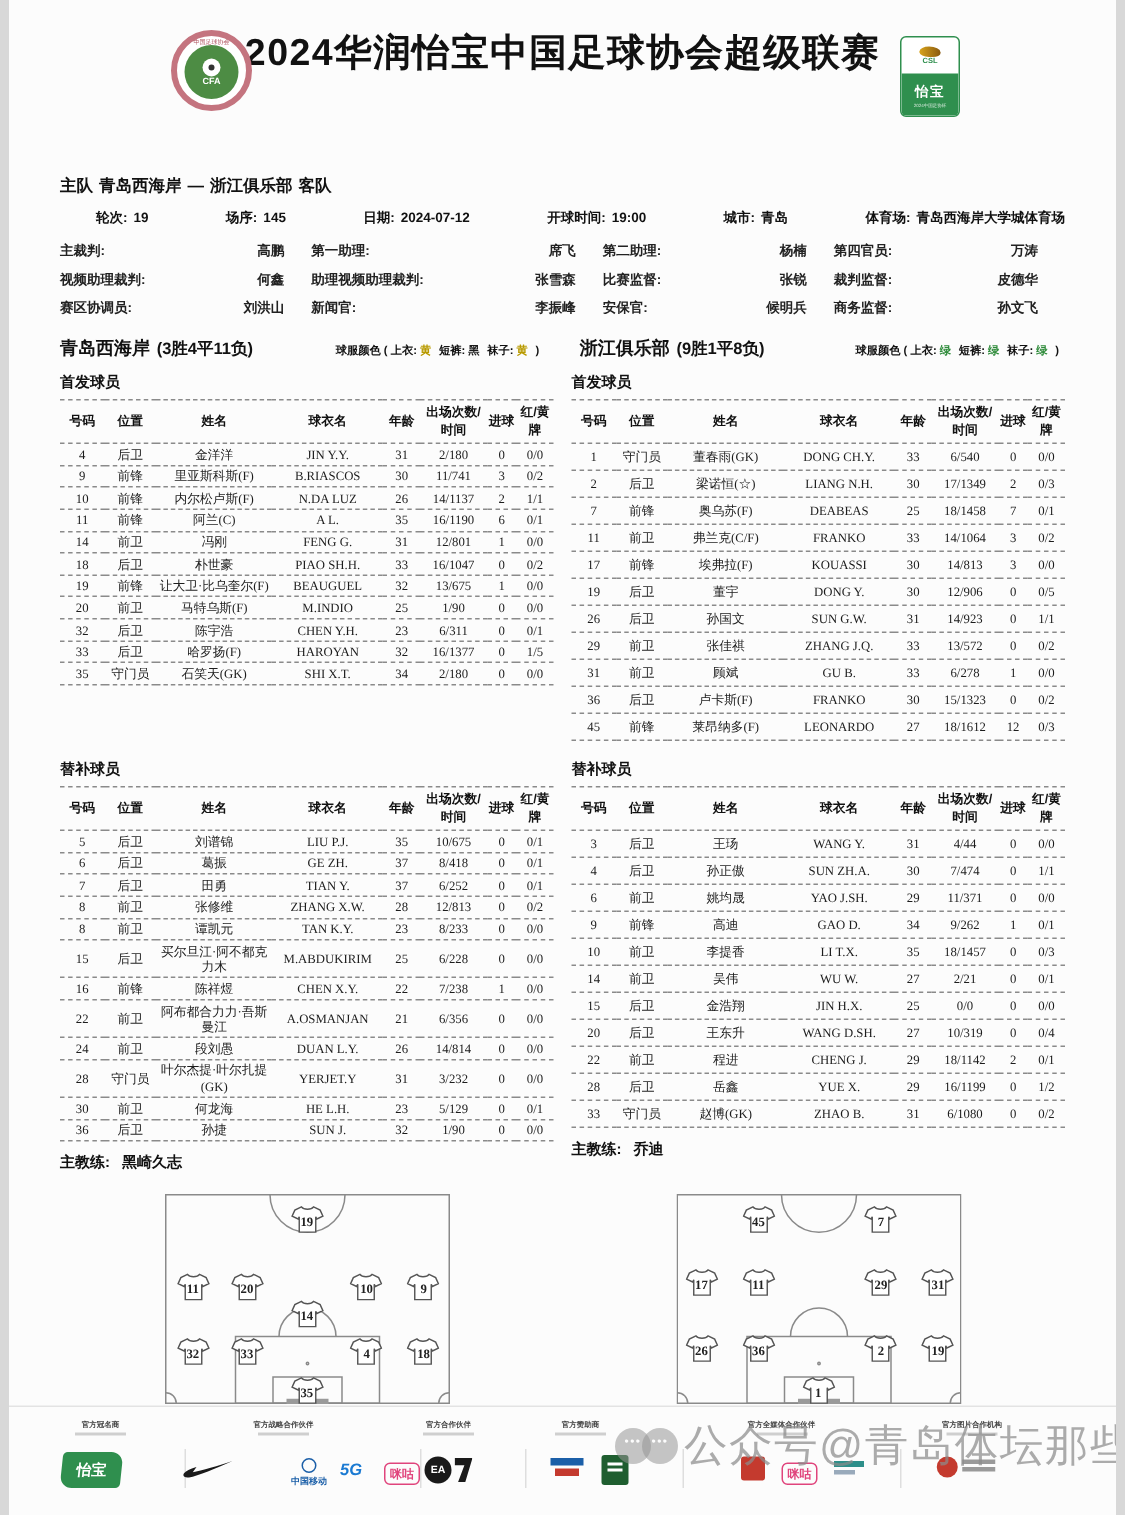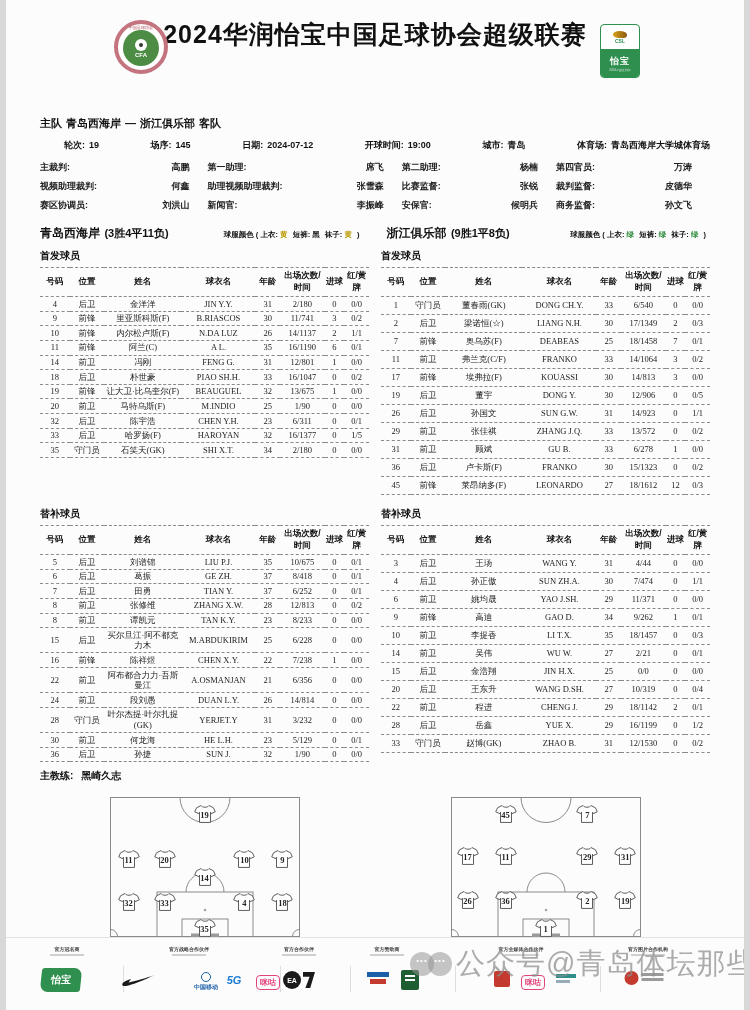--- a/index.html
+++ b/index.html
@@ -911,27 +911,30 @@
     <td>0</td>
     <td>1/2</td>
   </tr>
 
   <tr>
     <td>33</td>
     <td>守门员</td>
     <td>赵博(GK)</td>
     <td>ZHAO B.</td>
     <td>31</td>
-    <td>12/1530</td>
+    <td>6/1080</td>
     <td>0</td>
     <td>0/2</td>
   </tr>
 
 </tbody>
         </table>
+        <div class="coach">
+          <span>主教练:</span><span class="cval">乔迪</span>
+        </div>
       </div>
     </div>
 
     <div class="pitches">
       <div class="pitchwrap">
         <div class="pitch">
           <svg class="lines" viewBox="0 0 190 140" preserveAspectRatio="none">
             <rect x="0.5" y="0.5" width="189" height="139"></rect>
             <path d="M70 0.5 A25 25 0 0 0 120 0.5"></path>
             <rect x="47" y="95" width="96" height="44.5"></rect>

